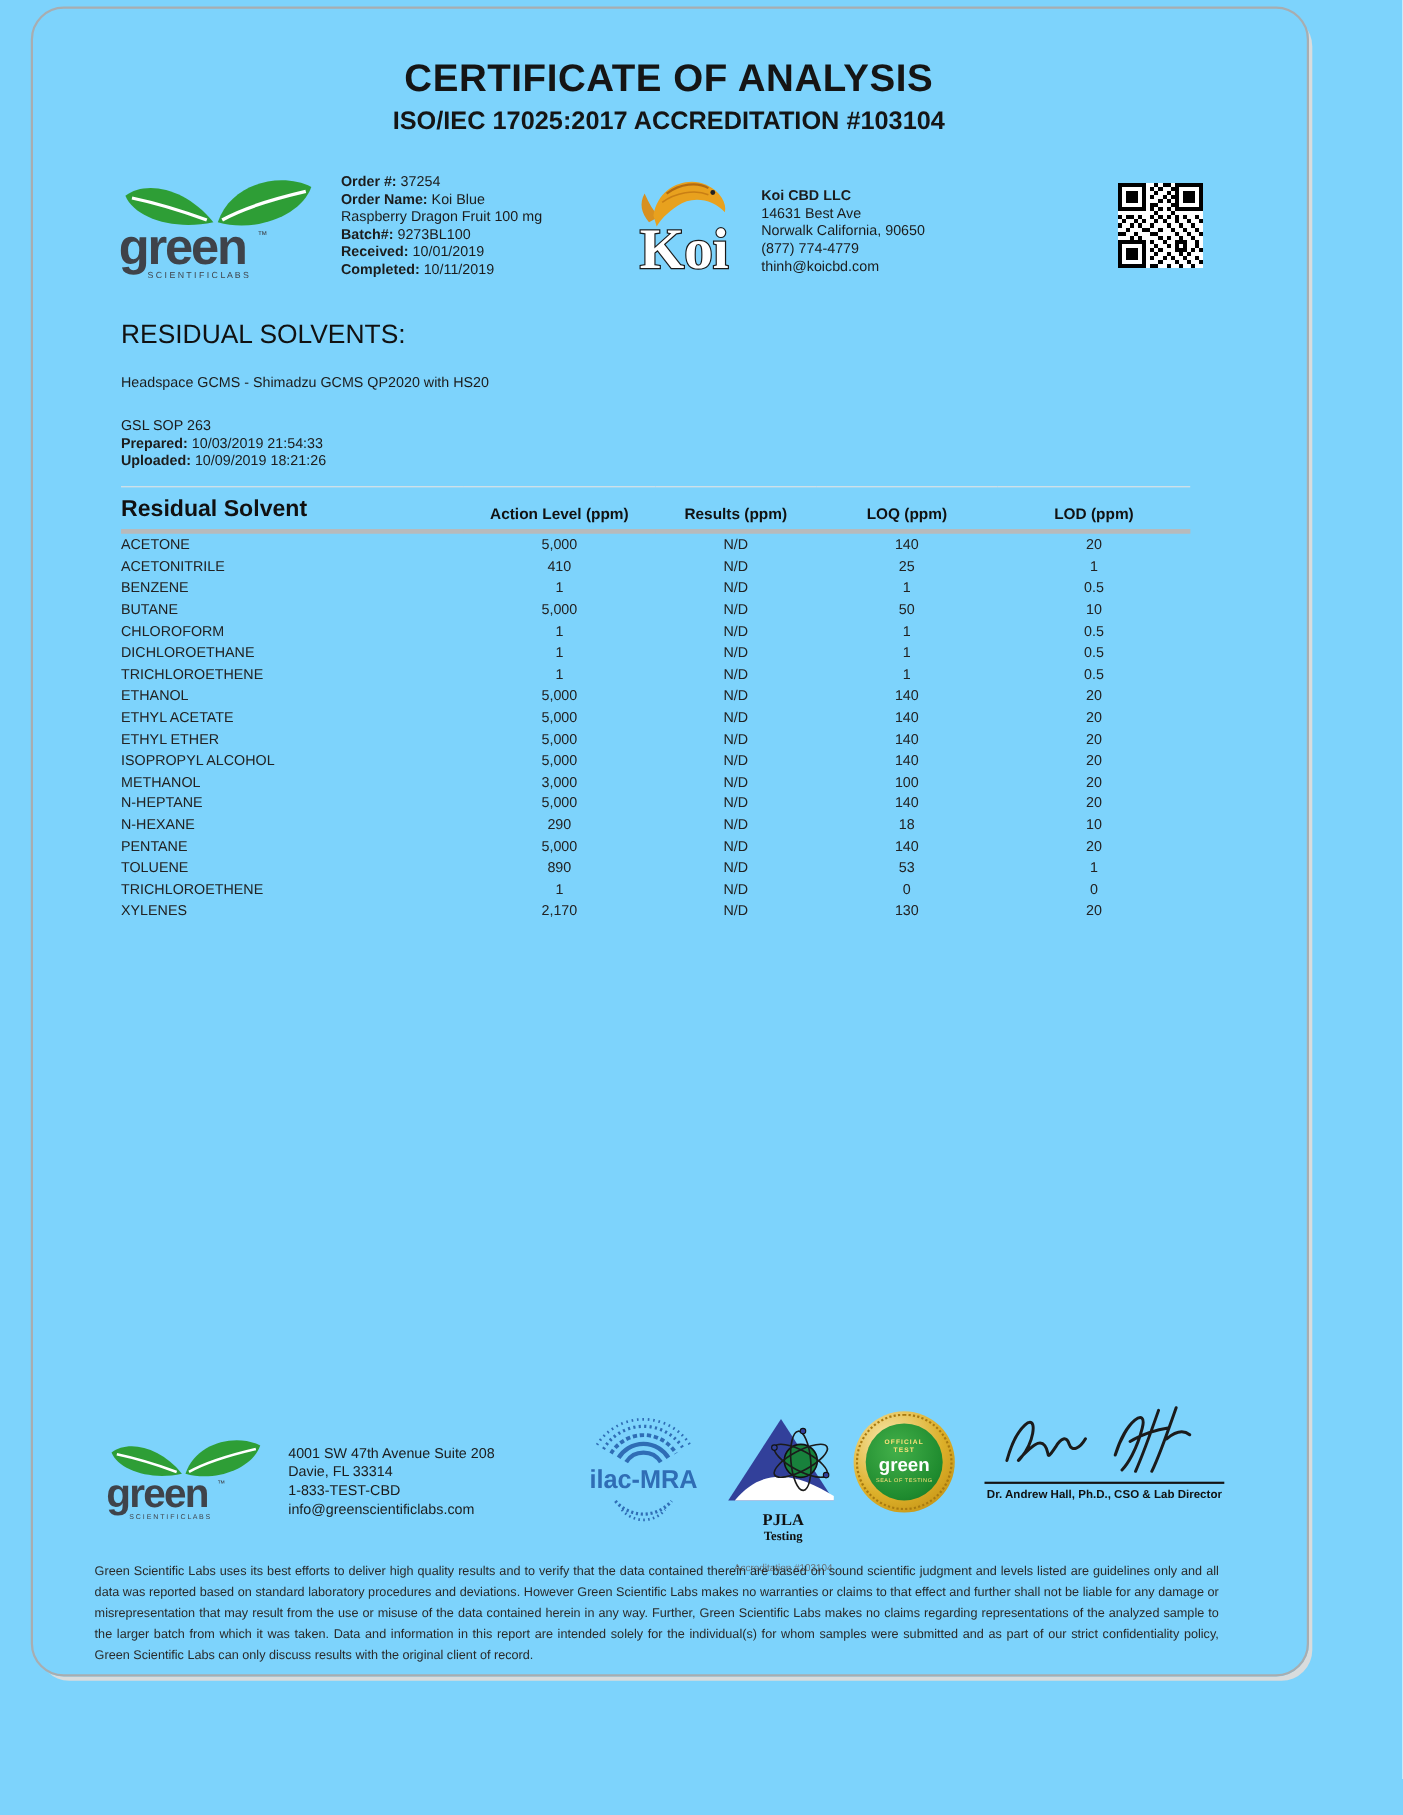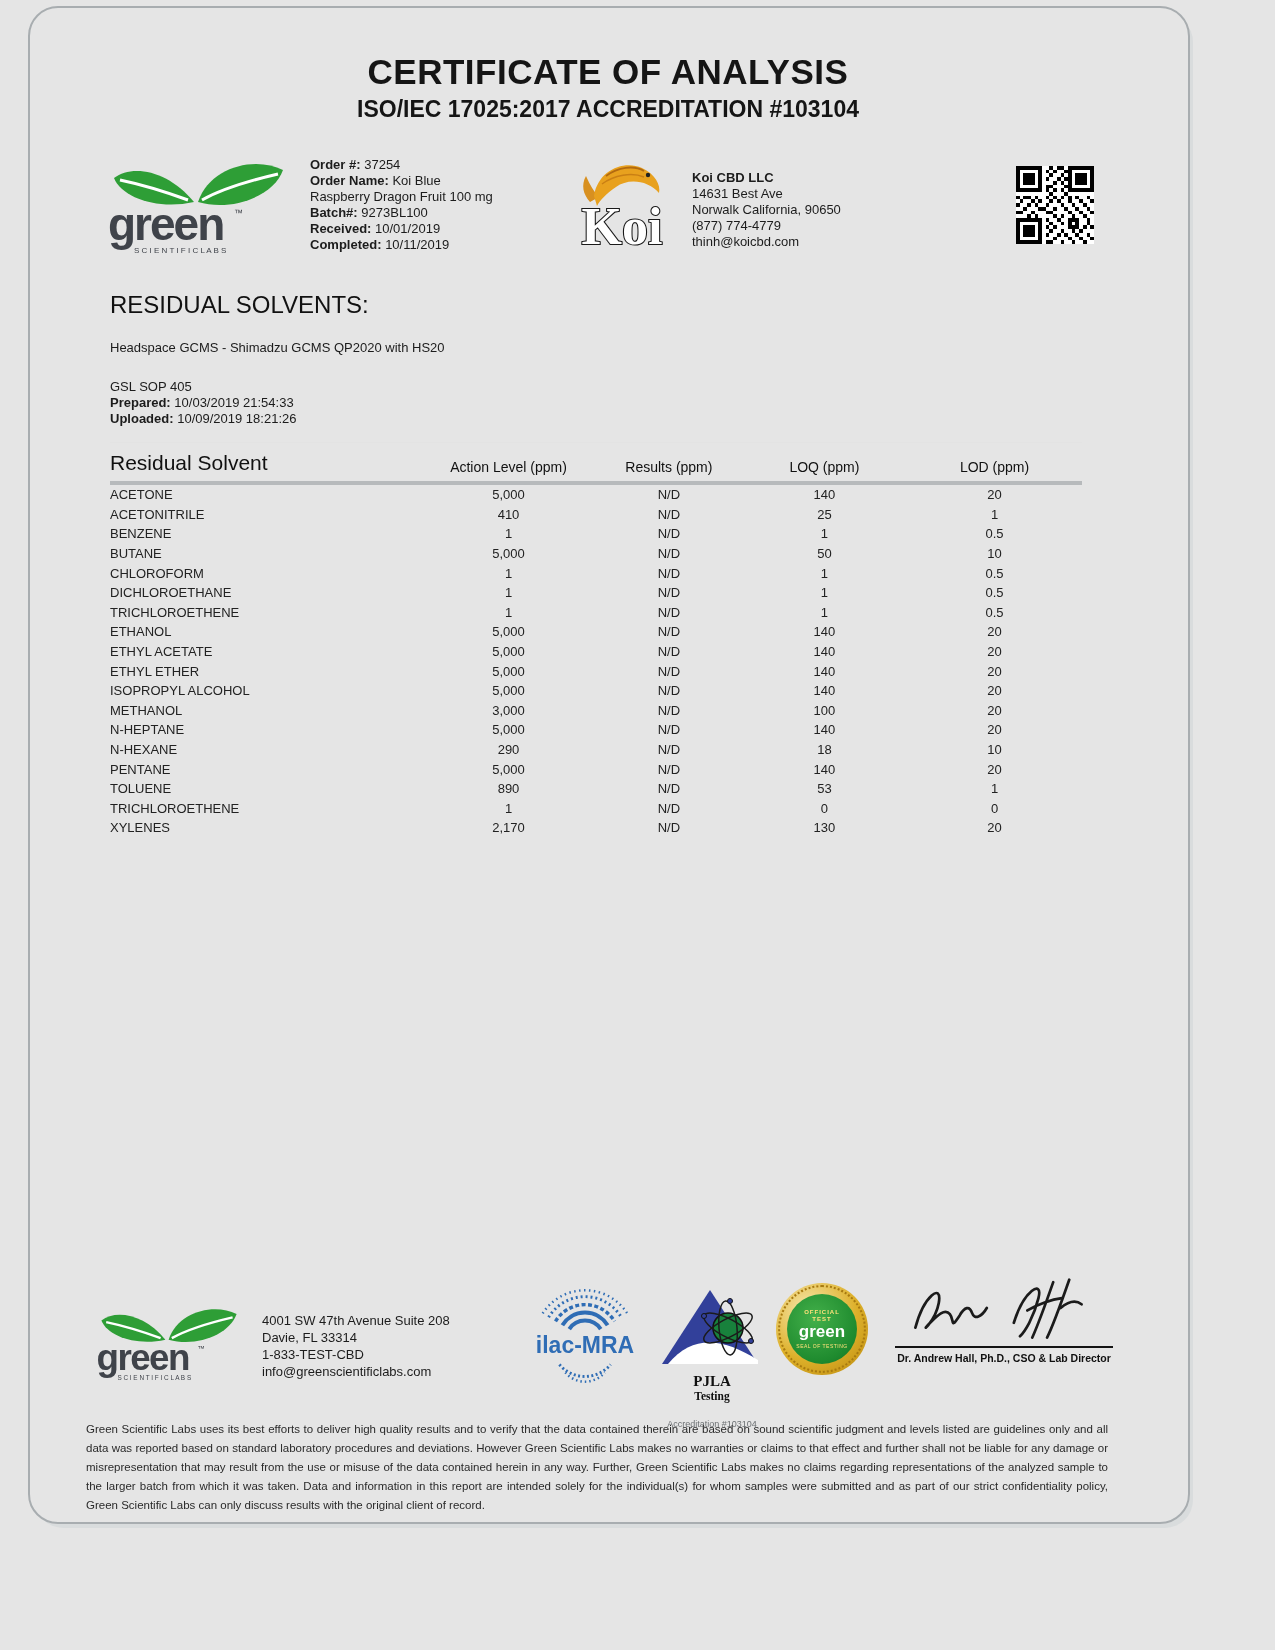--- a/index.html
+++ b/index.html
@@ -1,16 +1,16 @@
 <!DOCTYPE html>
 <html><head>
 <meta charset="utf-8">
 <style>
   html,body { margin:0; padding:0; background:#fff; }
-  .page { position:relative; width:1275px; height:1650px; background:#e5e5e5;
+  .page { position:relative; width:1275px; height:1650px; background:#7dd3fc;
           font-family:"Liberation Sans", sans-serif; color:#1c1c1c; overflow:hidden; }
   .abs { position:absolute; }
 
   .doc-border { left:28px; top:6px; width:1158px; height:1514px;
                 border:2px solid #a8adb0; border-radius:30px;
                 box-shadow:5px 6px 0 -2px #d9dcdd; }
 
   .title-block { left:28px; top:52px; width:1160px; text-align:center; }
   .doc-title { font-size:35px; font-weight:bold; letter-spacing:0.5px; color:#151515; }
   .doc-subtitle { font-size:23px; font-weight:bold; margin-top:4px; color:#151515; }
@@ -24,21 +24,21 @@
   .client-info { left:692px; top:158px; }
   .qr { left:1016px; top:166px; width:78px; height:78px; }
 
   .section-heading { left:110px; top:291px; font-size:24px; font-weight:normal; color:#111; }
   .method-line { left:110px; top:340px; font-size:13px; }
   .sop-block { left:110px; top:379px; }
 
   .solvent-table-wrap { left:110px; top:442px; width:972px; }
   table.solvent-table { width:100%; border-collapse:collapse; border-top:1px solid #e3e3e3; }
   table.solvent-table th { vertical-align:bottom; padding:8px 0 6px 0;
-       border-bottom:4px solid #b7babc; font-weight:normal; color:#111; }
+       border-bottom:4px solid #b7babc; font-weight:bold; color:#111; }
   th.c1 { font-size:21px; text-align:left; width:32%; }
   th.c2 { font-size:14px; text-align:center; width:18%; }
   th.c3 { font-size:14px; text-align:center; width:15%; }
   th.c4 { font-size:14px; text-align:center; width:17%; }
   th.c5 { font-size:14px; text-align:center; width:18%; }
   table.solvent-table td { font-size:13px; height:19.6px; padding:0; color:#222; }
   td.c1 { text-align:left; }
   td.c2, td.c3, td.c4, td.c5 { text-align:center; }
 
   .footer-green-logo { left:95px; top:1306px; }
@@ -136,21 +136,21 @@
           <rect x="2" y="16" width="3" height="3"></rect>
         <path d="M9 0h1v1h-1z M11 0h2v1h-2z M8 1h1v1h-1z M10 1h1v1h-1z M13 1h1v1h-1z M9 2h1v1h-1z M12 2h1v1h-1z M8 3h1v1h-1z M11 3h1v1h-1z M13 3h1v1h-1z M10 4h1v1h-1z M12 4h1v1h-1z M8 5h2v1h-2z M13 5h1v1h-1z M8 6h1v1h-1z M10 6h1v1h-1z M12 6h1v1h-1z M9 7h1v1h-1z M13 7h1v1h-1z M0 8h1v1h-1z M2 8h2v1h-2z M5 8h1v1h-1z M8 8h1v1h-1z M10 8h1v1h-1z M12 8h1v1h-1z M14 8h1v1h-1z M16 8h1v1h-1z M19 8h1v1h-1z M1 9h1v1h-1z M4 9h1v1h-1z M6 9h1v1h-1z M9 9h1v1h-1z M11 9h1v1h-1z M14 9h1v1h-1z M17 9h1v1h-1z M20 9h1v1h-1z M0 10h1v1h-1z M3 10h1v1h-1z M5 10h1v1h-1z M8 10h1v1h-1z M12 10h1v1h-1z M15 10h1v1h-1z M18 10h1v1h-1z M2 11h1v1h-1z M6 11h2v1h-2z M10 11h1v1h-1z M13 11h1v1h-1z M16 11h1v1h-1z M19 11h1v1h-1z M0 12h2v1h-2z M4 12h1v1h-1z M8 12h2v1h-2z M14 12h1v1h-1z M17 12h1v1h-1z M20 12h1v1h-1z M3 13h1v1h-1z M5 13h1v1h-1z M10 13h1v1h-1z M12 13h1v1h-1z M15 13h1v1h-1z M18 13h1v1h-1z M8 14h1v1h-1z M11 14h1v1h-1z M14 14h3v1h-3z M19 14h1v1h-1z M9 15h1v1h-1z M12 15h1v1h-1z M14 15h1v1h-1z M16 15h1v1h-1z M19 15h1v1h-1z M8 16h1v1h-1z M10 16h1v1h-1z M14 16h3v1h-3z M18 16h1v1h-1z M20 16h1v1h-1z M9 17h1v1h-1z M12 17h1v1h-1z M15 17h1v1h-1z M17 17h1v1h-1z M8 18h1v1h-1z M11 18h1v1h-1z M13 18h1v1h-1z M16 18h1v1h-1z M19 18h1v1h-1z M10 19h1v1h-1z M14 19h1v1h-1z M17 19h1v1h-1z M20 19h1v1h-1z M8 20h2v1h-2z M12 20h1v1h-1z M15 20h1v1h-1z M18 20h1v1h-1z"></path>
       </g>
     </svg>
   </div>
 
   <div class="abs section-heading">RESIDUAL SOLVENTS:</div>
   <div class="abs method-line">Headspace GCMS - Shimadzu GCMS QP2020 with HS20</div>
 
   <div class="abs sop-block">
-    <div class="info-line">GSL SOP 405</div>
+    <div class="info-line">GSL SOP 263</div>
     <div class="info-line"><span class="b">Prepared:</span> <span>10/03/2019 21:54:33</span></div>
     <div class="info-line"><span class="b">Uploaded:</span> <span>10/09/2019 18:21:26</span></div>
   </div>
 
   <div class="abs solvent-table-wrap">
     <table class="solvent-table">
       <thead>
         <tr>
           <th class="c1">Residual Solvent</th>
           <th class="c2">Action Level (ppm)</th>

